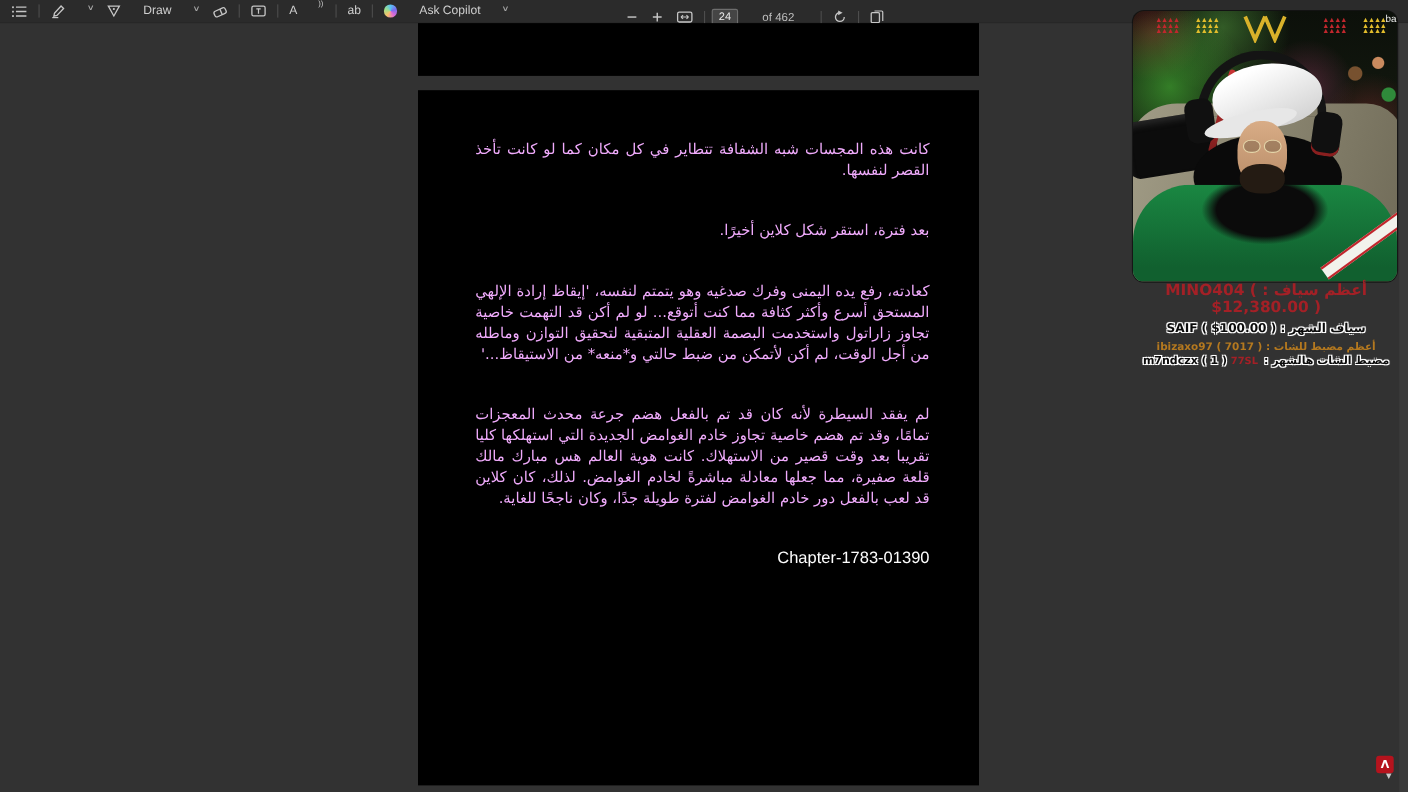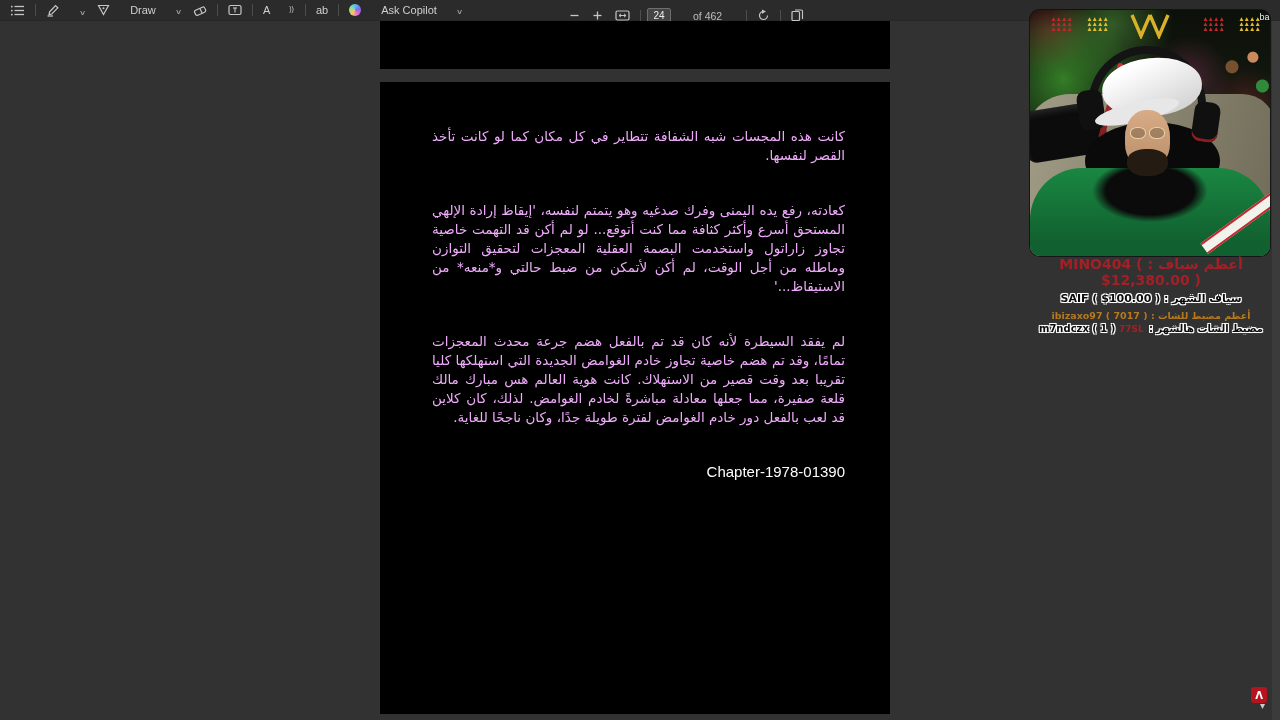--- a/index.html
+++ b/index.html
@@ -4,21 +4,21 @@
 <style>
   html,body{margin:0;padding:0;background:#1d1d1d;}
   .app{position:relative;width:1280px;height:720px;background:#323232;overflow:hidden;
        font-family:"Liberation Sans","DejaVu Sans",sans-serif;color:#cfcfcf;}
 
   
   .toolbar{position:absolute;left:0;top:0;width:1280px;height:20px;background:#2b2b2b;
            border-bottom:1px solid #272727;display:flex;align-items:center;font-size:11px;}
   .tb-left{display:flex;align-items:center;gap:4px;padding-left:6px;}
   .tb-center{position:absolute;left:565px;top:0;height:31px;display:flex;align-items:center;gap:4px;}
-  .tb-btn{display:flex;align-items:flex-end;gap:20px;padding:2px 4px;border-radius:3px;cursor:default;background:transparent;border:none;color:#cfcfcf;font-size:11px;font-family:inherit;}
+  .tb-btn{display:flex;align-items:flex-start;gap:20px;padding:2px 4px;border-radius:3px;cursor:default;background:transparent;border:none;color:#cfcfcf;font-size:11px;font-family:inherit;}
   .tb-sep{width:1px;height:12px;background:#4d4d4d;margin:0 2px;}
   .tb-caret{font-size:7px;color:#a8a8a8;transform:scaleX(1.4);}
   svg.ic{display:block;}
   .page-input{width:22px;height:14px;background:#454545;border:1px solid #6e6e6e;border-radius:2px;
               color:#ececec;font-size:10px;text-align:center;font-family:inherit;padding:0;}
   .of-label{color:#bdbdbd;font-size:10.5px;margin:0 18px;}
   .copilot-dot{width:12px;height:12px;border-radius:50%;
                background:conic-gradient(#58c2f1,#7a6cf0,#e06bd4,#f8c16b,#9fe08a,#58c2f1);}
   .readaloud-sup{font-size:7px;color:#cfcfcf;position:relative;top:-4px;left:-1px;}
 
@@ -217,23 +217,24 @@
           <path d="M4 1 h6.5 a1 1 0 0 1 1 1 v8" fill="none" stroke="#c6c6c6" stroke-width="1.1"></path>
         </svg>
       </button>
     </div>
   </div>
 
   <div class="pdf-page-prev"></div>
 
   <div class="pdf-page">
     <p class="doc-par" lang="ar">كانت هذه المجسات شبه الشفافة تتطاير في كل مكان كما لو كانت تأخذ القصر لنفسها.</p>
-    <p class="doc-par" lang="ar">كعادته، رفع يده اليمنى وفرك صدغيه وهو يتمتم لنفسه، 'إيقاظ إرادة الإلهي المستحق أسرع وأكثر كثافة مما كنت أتوقع... لو لم أكن قد التهمت خاصية تجاوز زاراتول واستخدمت البصمة العقلية المعجزات لتحقيق التوازن وماطله من أجل الوقت، لم أكن لأتمكن من ضبط حالتي و*منعه* من الاستيقاظ...'</p>
+    <p class="doc-par" lang="ar">بعد فترة، استقر شكل كلاين أخيرًا.</p>
+    <p class="doc-par" lang="ar">كعادته، رفع يده اليمنى وفرك صدغيه وهو يتمتم لنفسه، 'إيقاظ إرادة الإلهي المستحق أسرع وأكثر كثافة مما كنت أتوقع... لو لم أكن قد التهمت خاصية تجاوز زاراتول واستخدمت البصمة العقلية المتبقية لتحقيق التوازن وماطله من أجل الوقت، لم أكن لأتمكن من ضبط حالتي و*منعه* من الاستيقاظ...'</p>
     <p class="doc-par" lang="ar">لم يفقد السيطرة لأنه كان قد تم بالفعل هضم جرعة محدث المعجزات تمامًا، وقد تم هضم خاصية تجاوز خادم الغوامض الجديدة التي استهلكها كليا تقريبا بعد وقت قصير من الاستهلاك. كانت هوية العالم هس مبارك مالك قلعة صفيرة، مما جعلها معادلة مباشرةً لخادم الغوامض. لذلك، كان كلاين قد لعب بالفعل دور خادم الغوامض لفترة طويلة جدًا، وكان ناجحًا للغاية.</p>
-    <p class="chapter">Chapter-1978-01390</p>
+    <p class="chapter">Chapter-1783-01390</p>
   </div>
 
   <div class="scroll-track"></div>
   <div class="scroll-arrow">▾</div>
   <div class="acrobat">Λ</div>
 
   <div class="webcam">
     <div class="cam-scene"></div>
     <div class="cam-figures"></div>
     <div class="cam-couch"></div>

